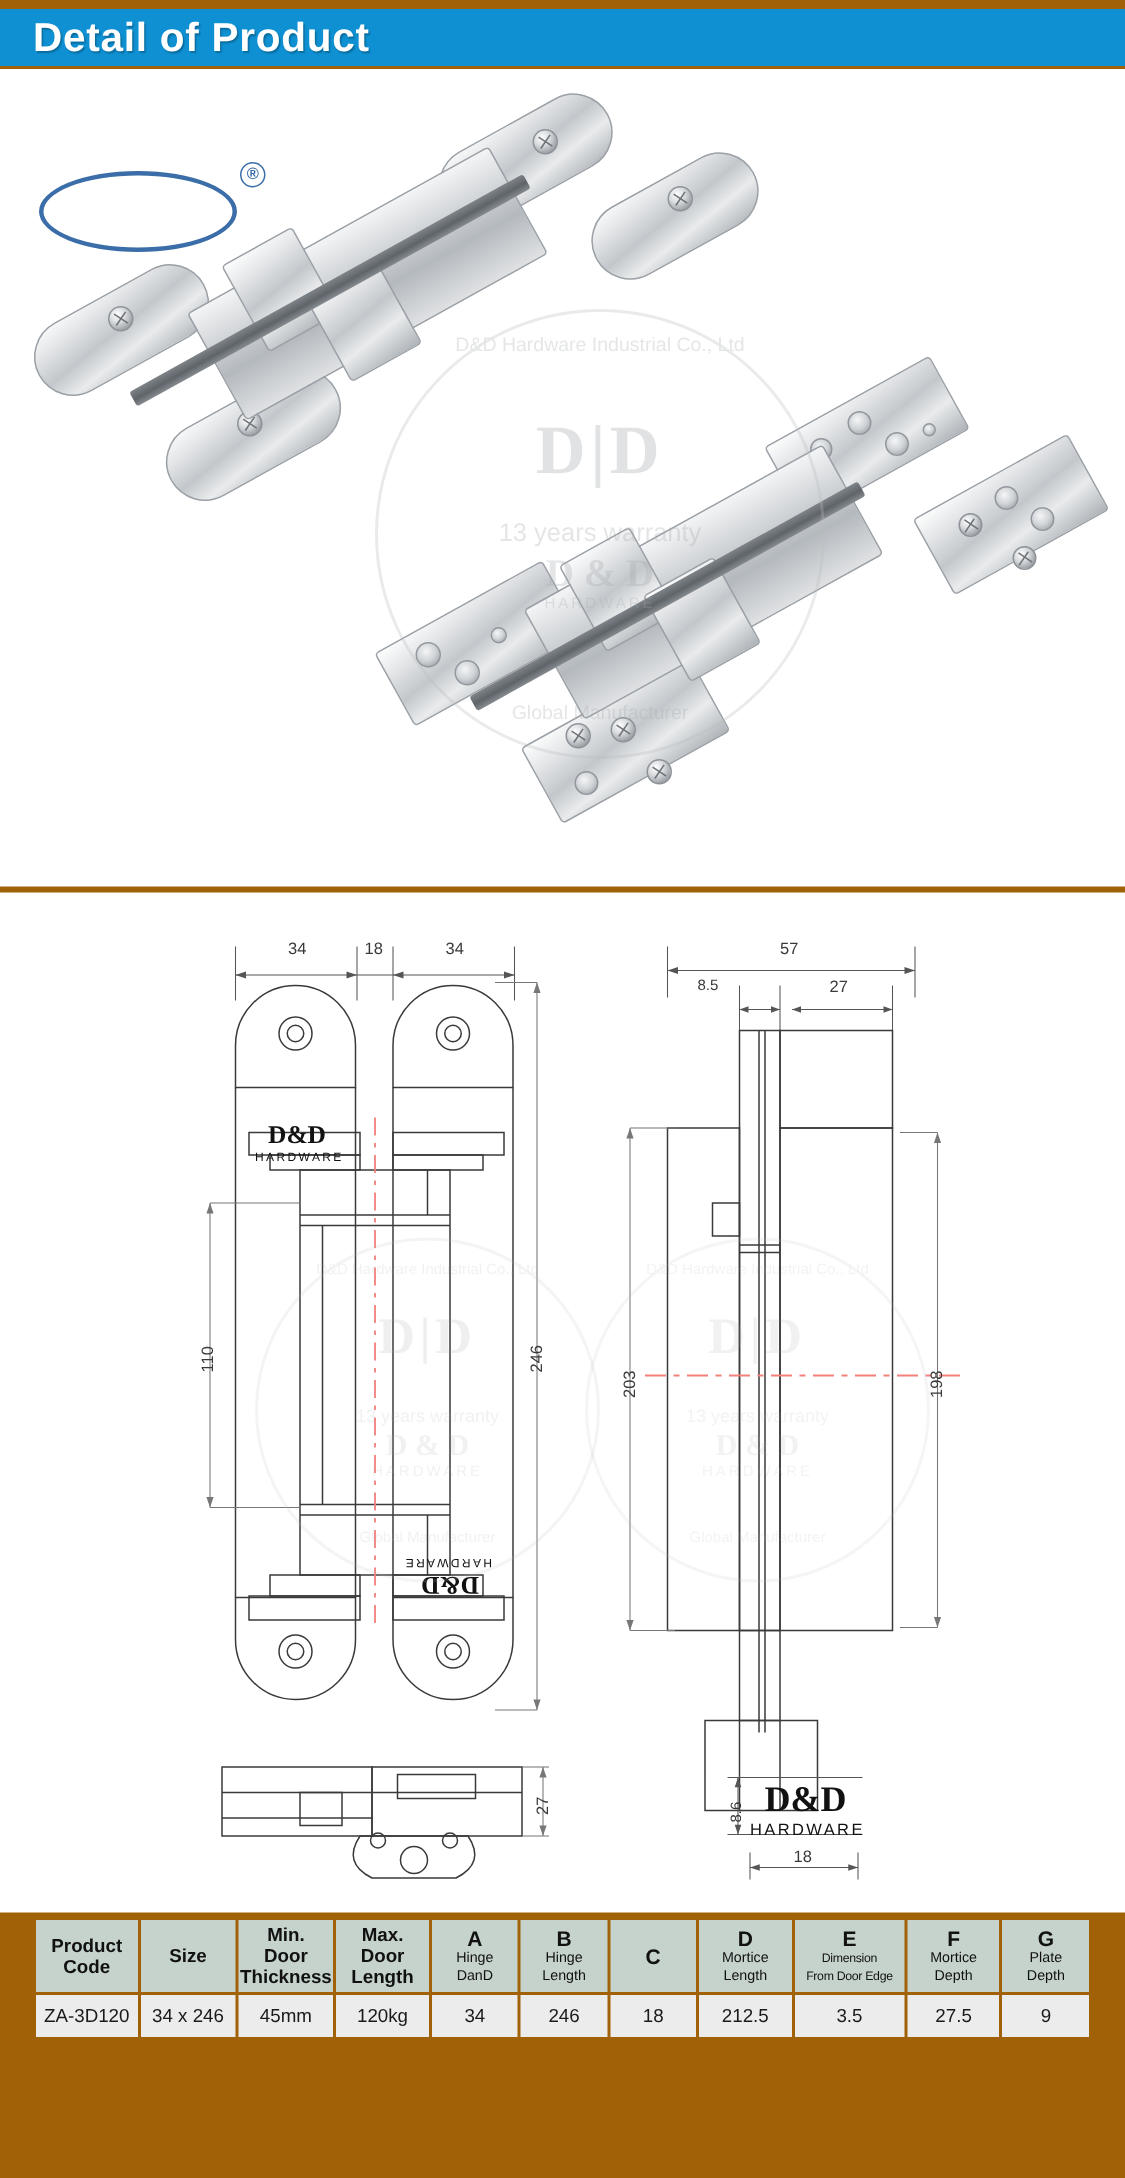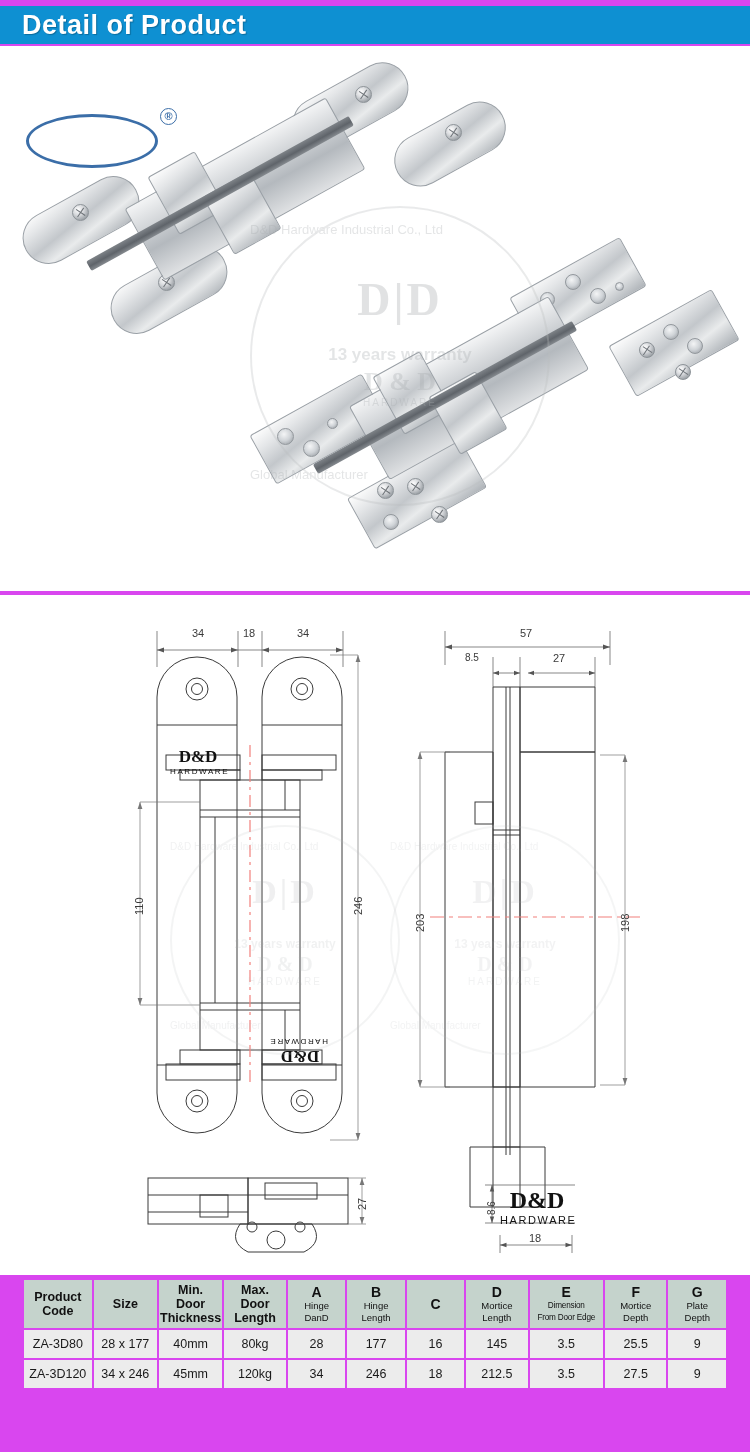--- a/index.html
+++ b/index.html
@@ -7,21 +7,21 @@
   html, body {
     width: 750px;
     background: #ffffff;
     font-family: "Liberation Sans", sans-serif;
   }
   .page {
     position: relative;
     width: 750px;
     height: 1452px;
     overflow: hidden;
-    background: #d946ef;
+    background: #a16207;
   }
 
   
   .banner {
     position: absolute;
     left: 0; top: 6px;
     width: 750px; height: 38px;
     background: #0e90d2;
     display: flex;
     align-items: center;
@@ -136,39 +136,40 @@
   }
   .wm-mark {
     font-family: "Liberation Serif", serif;
     font-size: 46px;
     font-weight: bold;
     letter-spacing: 3px;
     line-height: 46px;
   }
   .wm-years {
     font-size: 17px;
-    font-weight: bold;
+    font-weight: normal;
     color: #a6aaad;
     margin-top: 22px;
     white-space: nowrap;
     text-align: right;
   }
   .wm-dd {
     font-family: "Liberation Serif", serif;
     font-size: 26px; font-weight: bold;
     color: #a6aaad;
     margin-top: 2px;
   }
   .wm-hw {
     font-size: 10px; letter-spacing: 2px;
     color: #a8acaf;
   }
   .wm-arc-top, .wm-arc-bot {
     position: absolute;
     left: 0; width: 100%;
+    text-align: center;
     font-size: 13px;
     color: #a8acaf;
     white-space: nowrap;
   }
   .wm-arc-top { top: 16px; }
   .wm-arc-bot { bottom: 24px; }
 
   
   .tech-block {
     position: absolute;
@@ -606,33 +607,20 @@
         </th>
         <th>
           <span class="th-letter">G</span>
           <span class="th-sub">Plate</span>
           <span class="th-sub">Depth</span>
         </th>
       </tr>
     </thead>
     <tbody>
       <tr>
-        <td>ZA-3D80</td>
-        <td>28 x 177</td>
-        <td>40mm</td>
-        <td>80kg</td>
-        <td>28</td>
-        <td>177</td>
-        <td>16</td>
-        <td>145</td>
-        <td>3.5</td>
-        <td>25.5</td>
-        <td>9</td>
-      </tr>
-      <tr>
         <td>ZA-3D120</td>
         <td>34 x 246</td>
         <td>45mm</td>
         <td>120kg</td>
         <td>34</td>
         <td>246</td>
         <td>18</td>
         <td>212.5</td>
         <td>3.5</td>
         <td>27.5</td>

